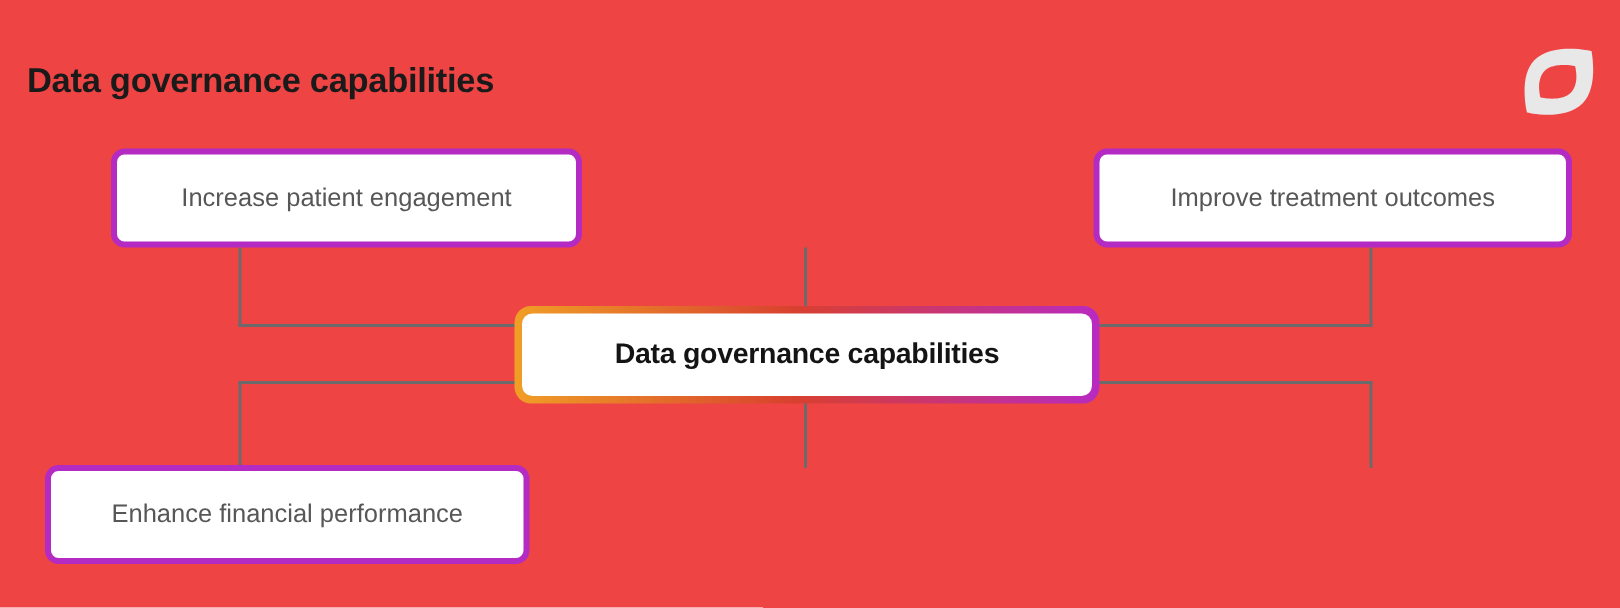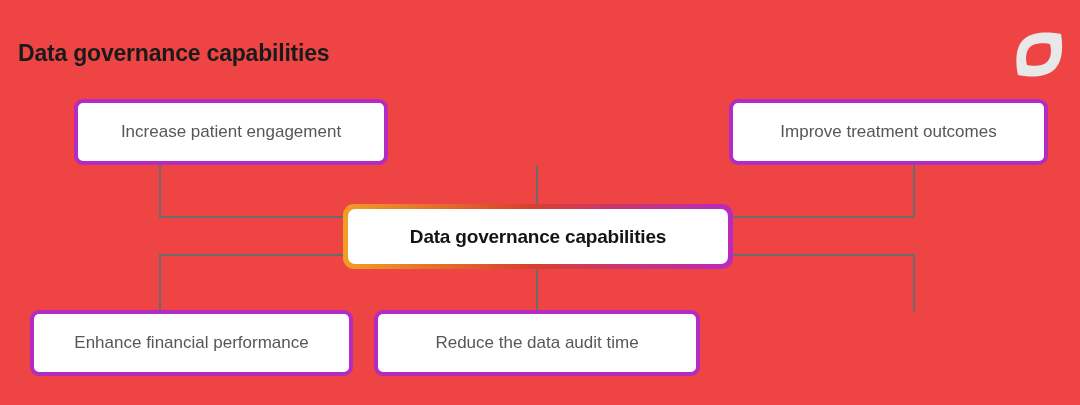--- a/index.html
+++ b/index.html
@@ -110,20 +110,19 @@
   <div class="line" style="left:731px; top:254px; width:184px; height:2px;"></div>
   <div class="line" style="left:913px; top:254px; width:2px;  height:58px;"></div>
 
   <div class="node pos-top-left">Increase patient engagement</div>
 
 
   <div class="node pos-bottom-left">Enhance financial performance</div>
 
   <div class="node pos-top-right">Improve treatment outcomes</div>
 
-  <div class="node pos-bottom-center">Reduce the data audit time</div>
 
 
   <div class="center-node">
     <div class="center-node-inner">Data governance capabilities</div>
   </div>
 
 </div>
 
 </body></html>

